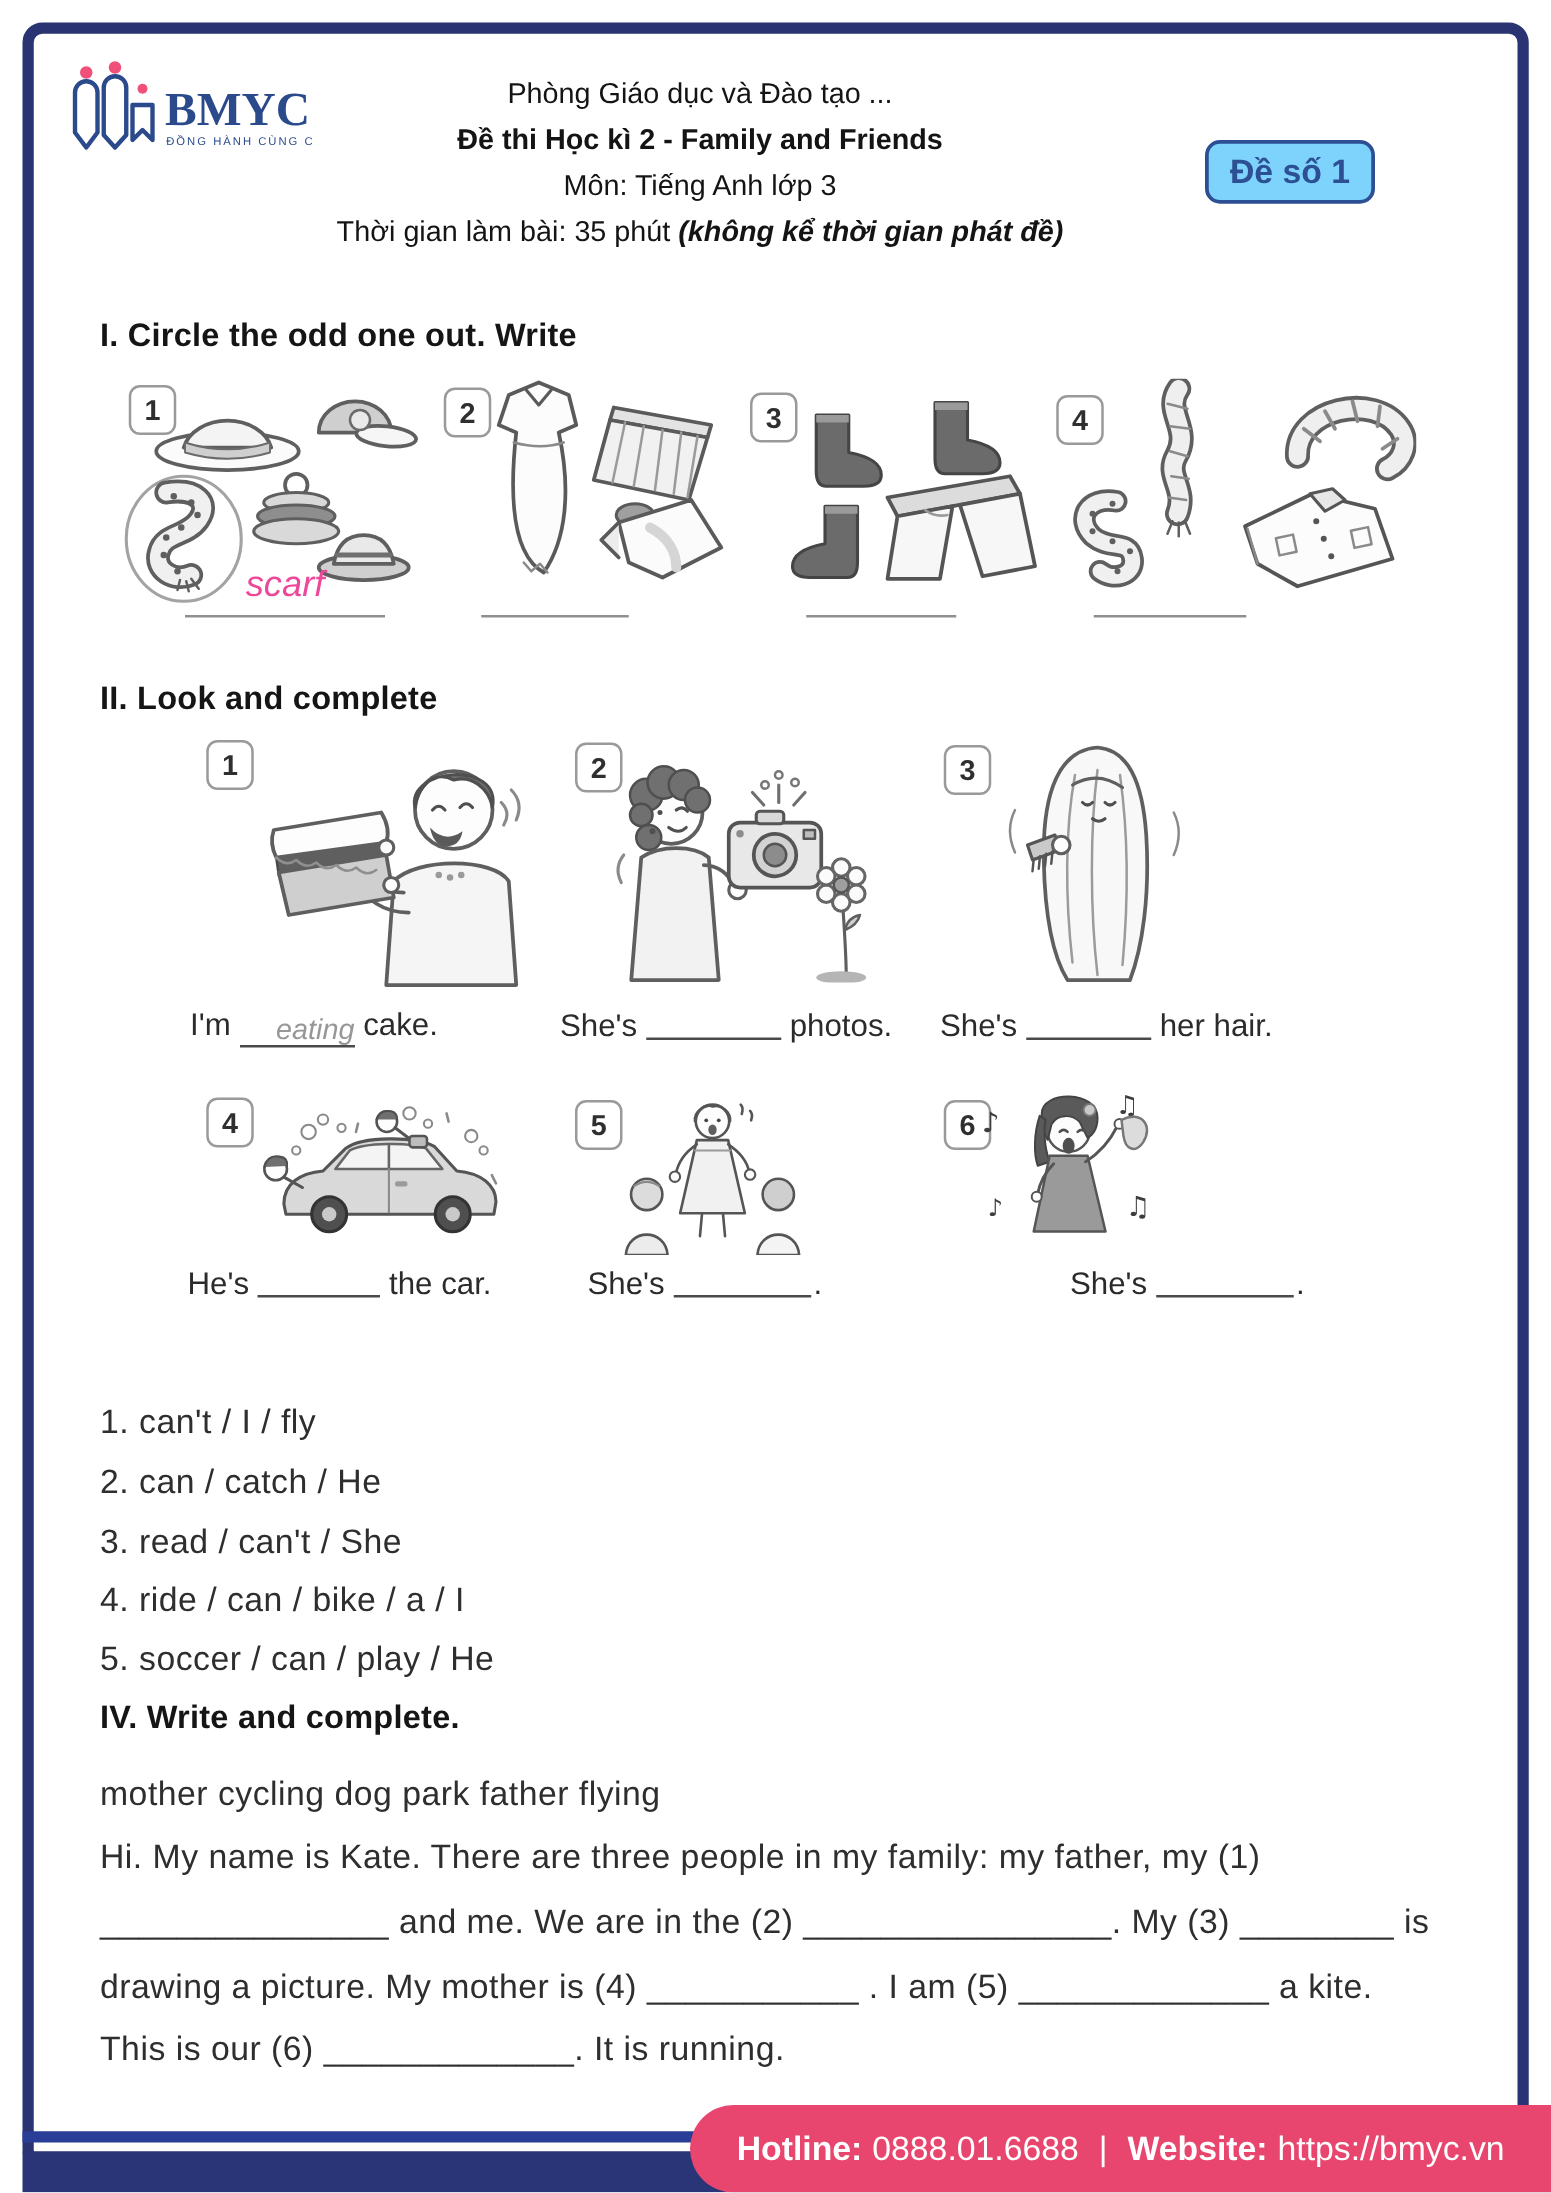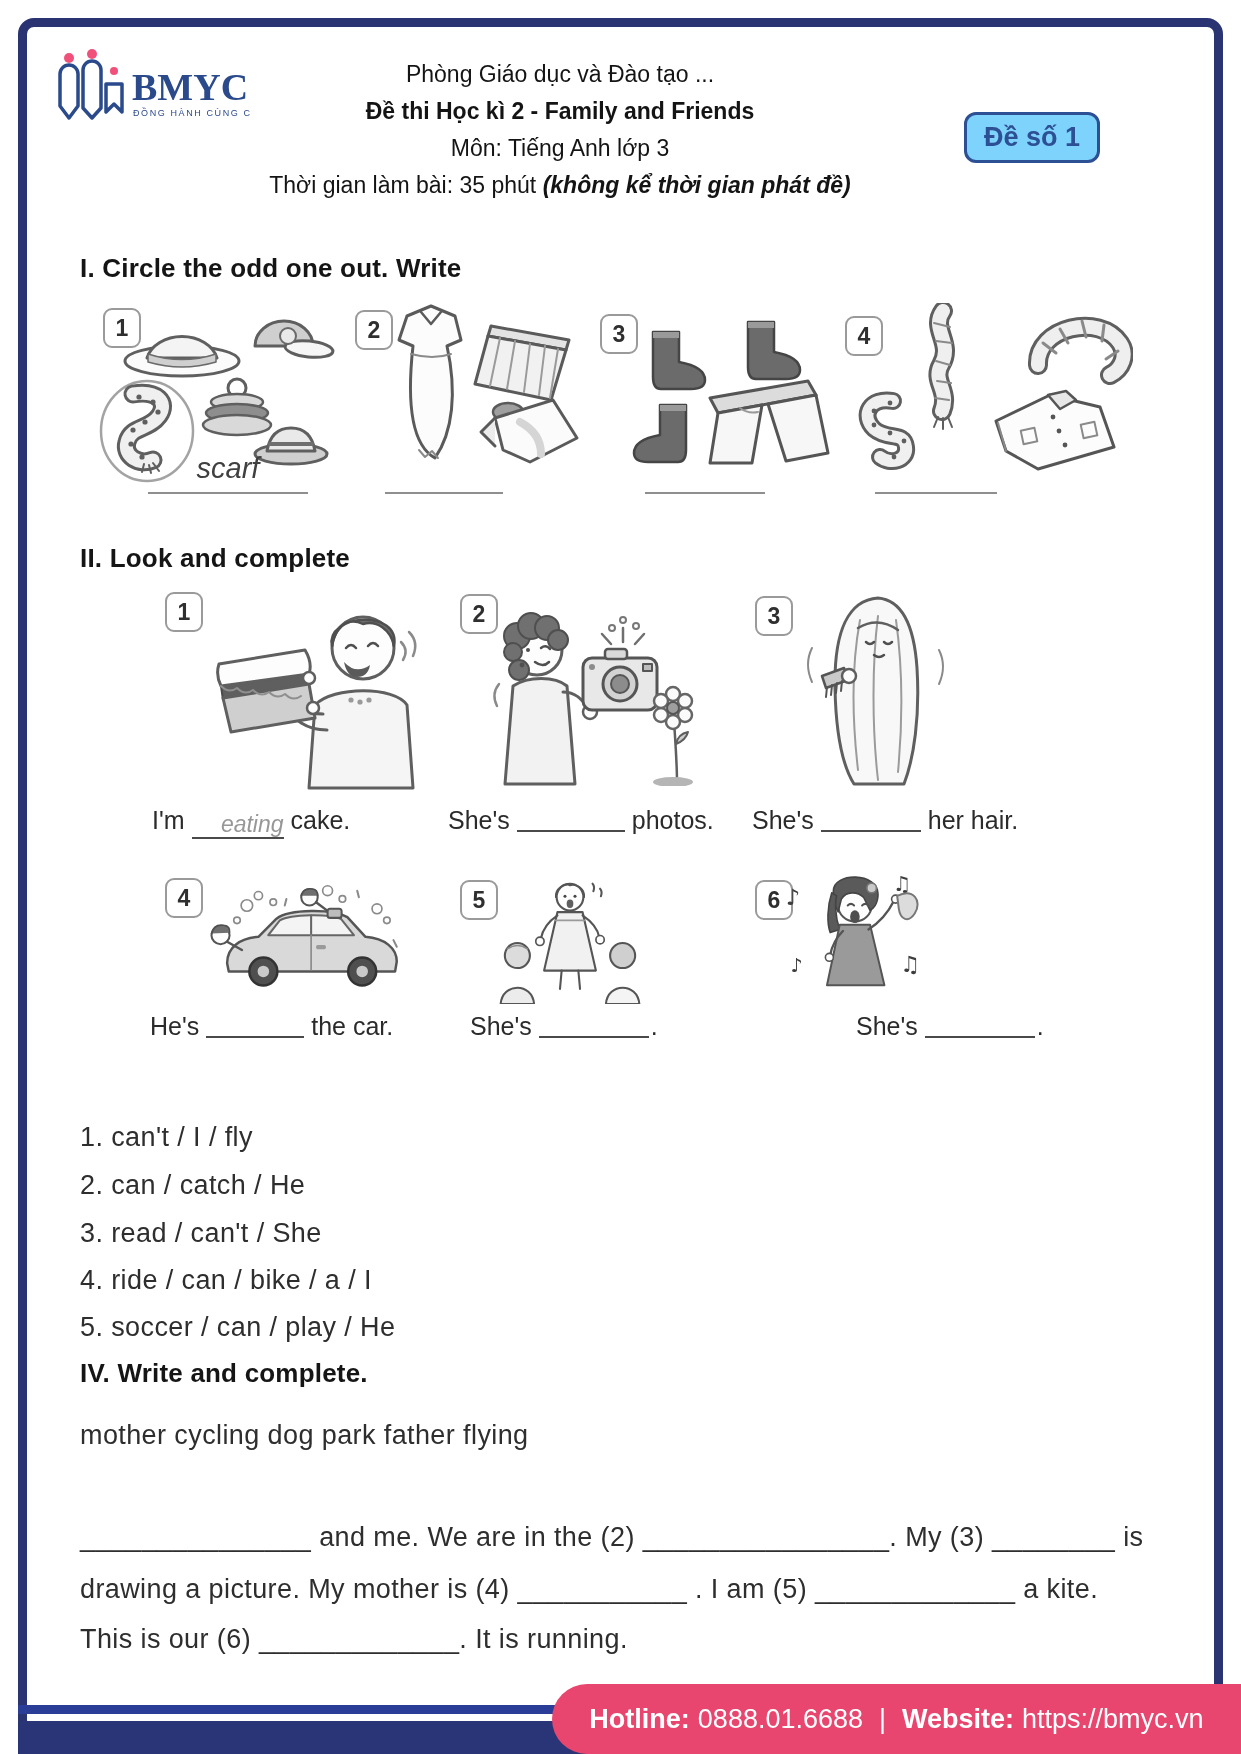--- a/index.html
+++ b/index.html
@@ -19,21 +19,21 @@
   .sec-title{position:absolute;font-weight:bold;font-size:26px;color:#151515;letter-spacing:.2px;}
   .ex-line{position:absolute;font-size:27px;color:#2e2e2e;letter-spacing:.4px;white-space:nowrap;}
   .sentence{position:absolute;font-size:25px;color:#2b2b2b;white-space:nowrap;}
   .blank{display:inline-block;border-bottom:2px solid #4a4a4a;height:24px;vertical-align:-3px;
          text-align:right;color:#979797;font-style:italic;font-size:23px;line-height:22px;margin:0 7px;}
   .blank.tight{margin-right:2px;}
   .num-badge{position:absolute;width:34px;height:36px;background:#fff;border:2.5px solid #9a9a9a;
              border-radius:9px;display:flex;align-items:center;justify-content:center;
              font-weight:bold;font-size:23px;color:#2f2f2f;}
   .answer-line{position:absolute;height:40px;border-bottom:2.5px solid #8f8f8f;text-align:center;}
-  .answer-line span{font-size:29px;color:#404040;font-style:italic;}
+  .answer-line span{font-size:29px;color:#ec4899;font-style:italic;}
   .illus{position:absolute;}
   
   .stripe-thin{position:absolute;left:18px;right:0;top:1705px;height:9px;background:#2B3E97;}
   .stripe-band{position:absolute;left:18px;right:0;top:1721px;bottom:0;background:#2A3577;}
   .footer-banner{position:absolute;left:552px;right:0;top:1684px;bottom:0;background:#E8466E;
                  border-radius:38px 0 0 38px;display:flex;align-items:center;justify-content:center;
                  color:#ffffff;font-size:27px;white-space:nowrap;}
   .footer-banner b{font-weight:bold;margin-right:8px;}
   .footer-sep{margin:0 16px;}
   svg text.note{font-family:"DejaVu Sans",sans-serif;}
@@ -422,20 +422,21 @@
   </div>
 
   <div class="ex-line" style="left:80px;top:1122px;">1. can't / I / fly</div>
   <div class="ex-line" style="left:80px;top:1170px;">2. can / catch / He</div>
   <div class="ex-line" style="left:80px;top:1218px;">3. read / can't / She</div>
   <div class="ex-line" style="left:80px;top:1265px;">4. ride / can / bike / a / I</div>
   <div class="ex-line" style="left:80px;top:1312px;">5. soccer / can / play / He</div>
 
   <div class="sec-title" style="left:80px;top:1358px;">IV. Write and complete.</div>
   <div class="ex-line" style="left:80px;top:1420px;">mother cycling dog park father flying</div>
+  <div class="ex-line" style="left:80px;top:1470px;">Hi. My name is Kate. There are three people in my family: my father, my (1)</div>
   <div class="ex-line" style="left:80px;top:1522px;">_______________ and me. We are in the (2) ________________. My (3) ________ is</div>
   <div class="ex-line" style="left:80px;top:1574px;">drawing a picture. My mother is (4) ___________ . I am (5) _____________ a kite.</div>
   <div class="ex-line" style="left:80px;top:1624px;">This is our (6) _____________. It is running.</div>
 
   <div class="stripe-thin"></div>
   <div class="stripe-band"></div>
   <div class="footer-banner">
     <b>Hotline:</b>
     <span>0888.01.6688</span>
     <span class="footer-sep">|</span>

